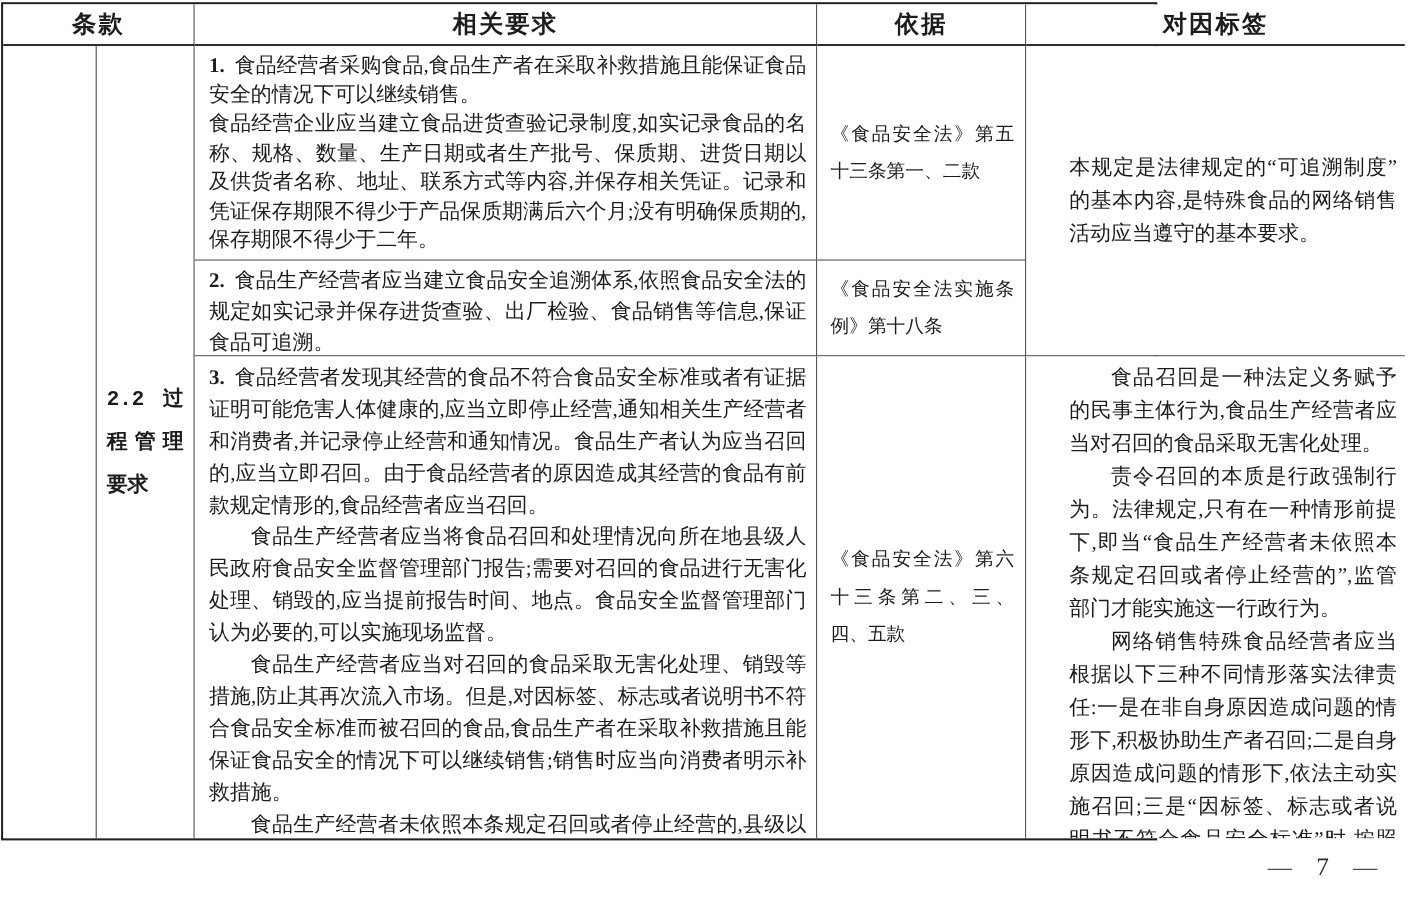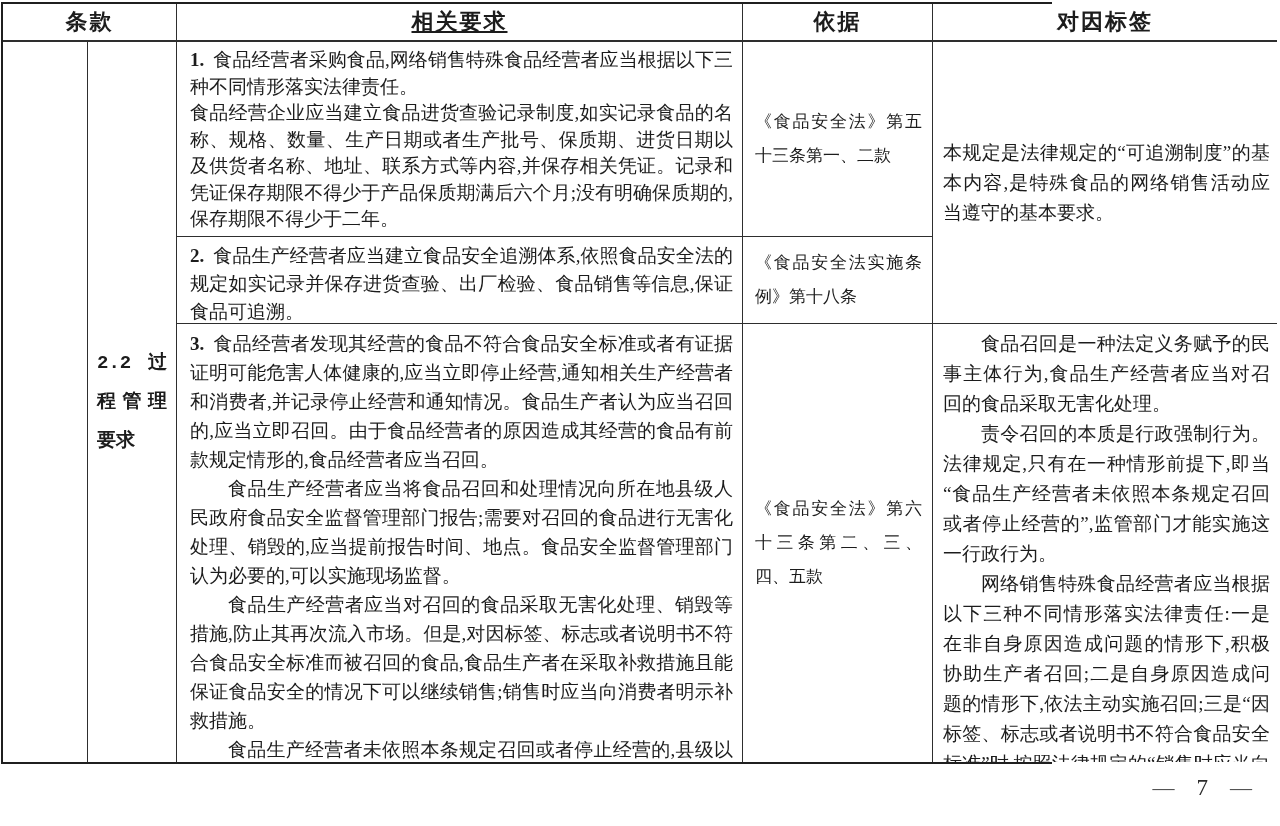--- a/index.html
+++ b/index.html
@@ -38,21 +38,21 @@
     font-family: "Liberation Sans", "DejaVu Sans", sans-serif;
     font-weight: 700;
     font-size: 22px;
     letter-spacing: 2px;
     display: flex;
     align-items: center;
     justify-content: center;
     border-bottom-width: 2px;
   }
   .h-clause   { grid-column: 1 / 3; grid-row: 1; }
-  .h-req      { grid-column: 3; grid-row: 1; text-decoration: underline; }
+  .h-req      { grid-column: 3; grid-row: 1; }
   .h-basis    { grid-column: 4; grid-row: 1; }
   .h-guide    { grid-column: 5; grid-row: 1; }
 
   
   .c-spacer { grid-column: 1; grid-row: 2 / 5; }
   .c-clause {
     grid-column: 2; grid-row: 2 / 5;
     display: flex; flex-direction: column; justify-content: center;
     padding: 0 9px;
   }
@@ -104,20 +104,21 @@
   .guide {
     grid-column: 5;
     font-size: 19px;
     padding: 0 7px 0 10px;
   }
   .guide p {
     line-height: 30px;
     text-align: justify;
     text-justify: inter-character;
     word-break: break-all;
+    margin-left: 29px;
   }
   .guide p.indent { text-indent: 2em; }
   .g-1 { grid-row: 2 / 4; display: flex; flex-direction: column; justify-content: center; }
   .g-2 { grid-row: 4; padding-top: 5px; }
 
   
   .page-footer {
     position: absolute;
     right: 28px;
     top: 775px;
@@ -141,21 +142,21 @@
   <div class="cell hcell h-req">相关要求</div>
   <div class="cell hcell h-basis">依据</div>
   <div class="cell hcell h-guide last-col">对因标签</div>
 
   <div class="cell c-spacer last-row"></div>
   <div class="cell c-clause last-row">
     <div class="clause-text">2.2 过程管理要求</div>
   </div>
 
   <div class="cell req r-1">
-    <p><span class="pnum">1.</span><span>食品经营者采购食品,网络销售特殊食品经营者应当根据以下三种不同情形落实法律责任。</span></p>
+    <p><span class="pnum">1.</span><span>食品经营者采购食品,食品生产者在采取补救措施且能保证食品安全的情况下可以继续销售。</span></p>
     <p>食品经营企业应当建立食品进货查验记录制度,如实记录食品的名称、规格、数量、生产日期或者生产批号、保质期、进货日期以及供货者名称、地址、联系方式等内容,并保存相关凭证。记录和凭证保存期限不得少于产品保质期满后六个月;没有明确保质期的,保存期限不得少于二年。</p>
   </div>
   <div class="cell req r-2">
     <p><span class="pnum">2.</span><span>食品生产经营者应当建立食品安全追溯体系,依照食品安全法的规定如实记录并保存进货查验、出厂检验、食品销售等信息,保证食品可追溯。</span></p>
   </div>
   <div class="cell req r-3 last-row">
     <p><span class="pnum">3.</span><span>食品经营者发现其经营的食品不符合食品安全标准或者有证据证明可能危害人体健康的,应当立即停止经营,通知相关生产经营者和消费者,并记录停止经营和通知情况。食品生产者认为应当召回的,应当立即召回。由于食品经营者的原因造成其经营的食品有前款规定情形的,食品经营者应当召回。</span></p>
     <p class="indent">食品生产经营者应当将食品召回和处理情况向所在地县级人民政府食品安全监督管理部门报告;需要对召回的食品进行无害化处理、销毁的,应当提前报告时间、地点。食品安全监督管理部门认为必要的,可以实施现场监督。</p>
     <p class="indent">食品生产经营者应当对召回的食品采取无害化处理、销毁等措施,防止其再次流入市场。但是,对因标签、标志或者说明书不符合食品安全标准而被召回的食品,食品生产者在采取补救措施且能保证食品安全的情况下可以继续销售;销售时应当向消费者明示补救措施。</p>
     <p class="indent">食品生产经营者未依照本条规定召回或者停止经营的,县级以上人民政府食品安全监督管理部门可以责令其召回或者停止经营。</p>

